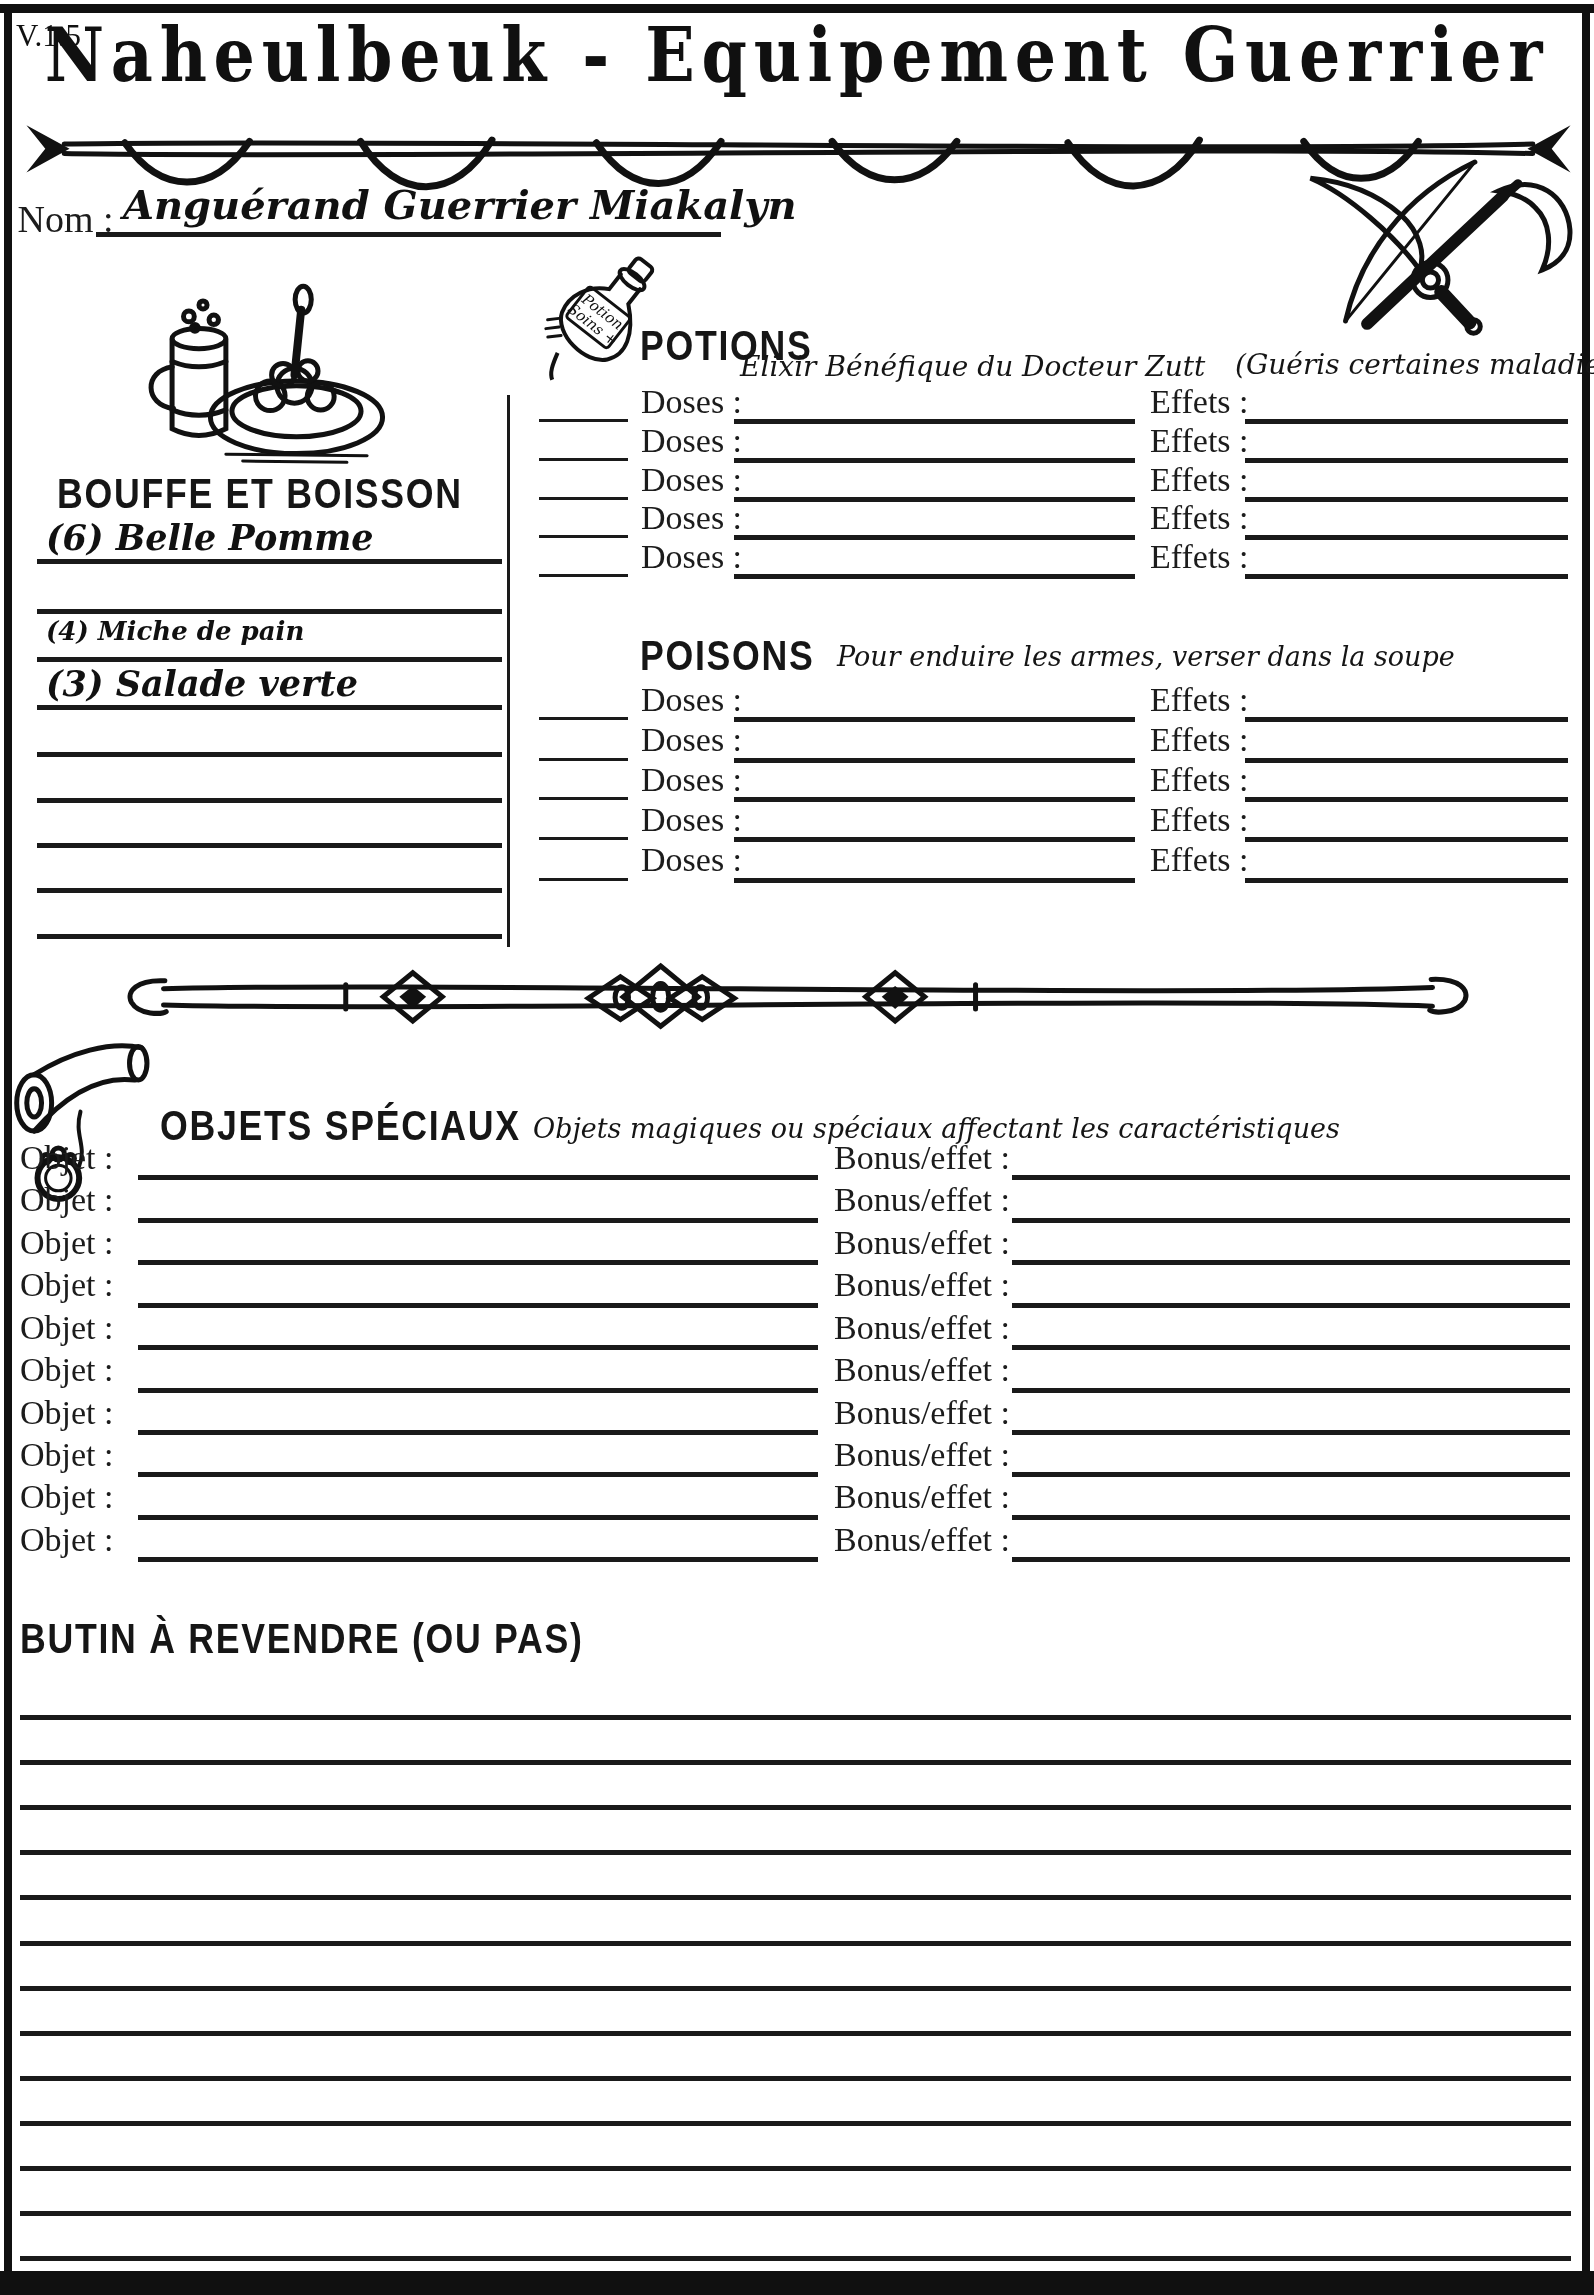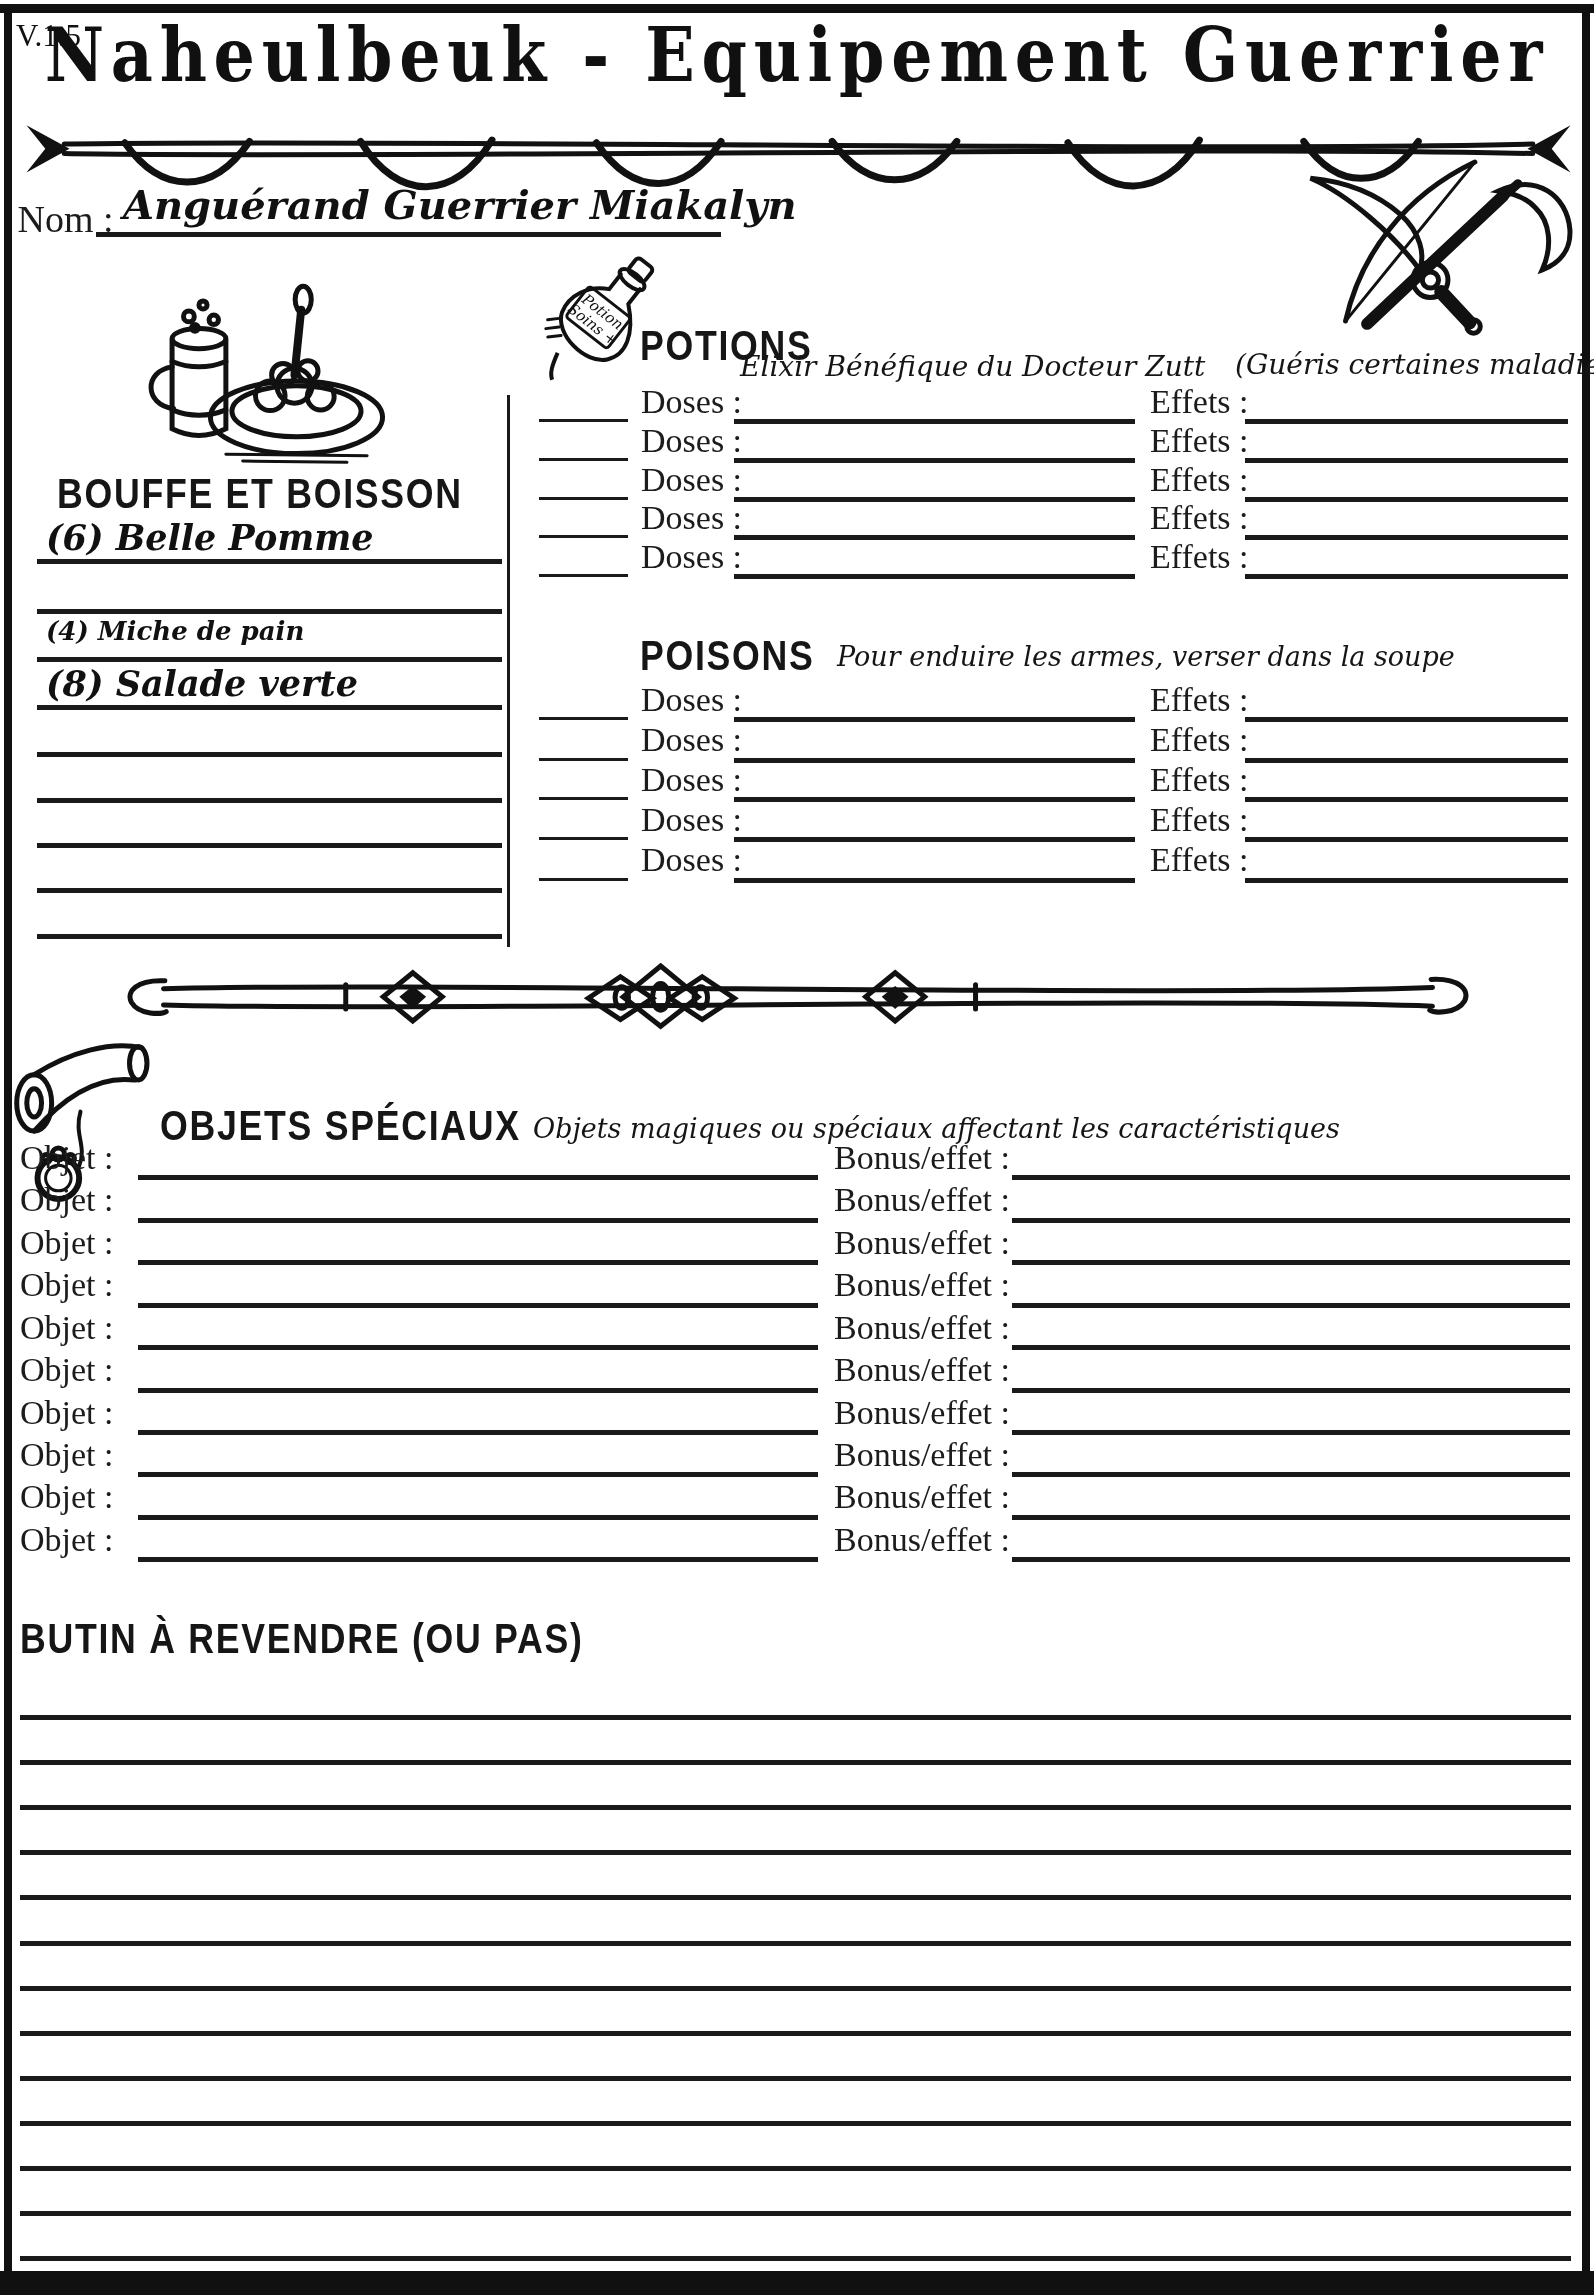--- a/index.html
+++ b/index.html
@@ -86,21 +86,21 @@
         <circle cx="272" cy="166" r="15"></circle>
       <line x1="262" y1="75" x2="252" y2="172" stroke-width="8"></line>
       <ellipse cx="265" cy="60" rx="12" ry="20"></ellipse>
       <path d="M150 290 L 360 292 M175 300 L 330 302" stroke-width="3"></path>
     </g>
   </svg>
 
   <div class="header" style="left:57px;top:470px;">BOUFFE ET BOISSON</div>
   <div class="hand" style="left:46px;top:517px;font-size:35px;">(6) Belle Pomme</div>
   <div class="hand" style="left:46px;top:616px;font-size:26px;">(4) Miche de pain</div>
-  <div class="hand" style="left:46px;top:663px;font-size:35px;">(8) Salade verte</div>
+  <div class="hand" style="left:46px;top:663px;font-size:35px;">(3) Salade verte</div>
   <div class="wline" style="left:37px;top:559px;width:465px;"></div>
   <div class="wline" style="left:37px;top:609px;width:465px;"></div>
   <div class="wline" style="left:37px;top:657px;width:465px;"></div>
   <div class="wline" style="left:37px;top:705px;width:465px;"></div>
   <div class="wline" style="left:37px;top:752px;width:465px;"></div>
   <div class="wline" style="left:37px;top:798px;width:465px;"></div>
   <div class="wline" style="left:37px;top:843px;width:465px;"></div>
   <div class="wline" style="left:37px;top:888px;width:465px;"></div>
   <div class="wline" style="left:37px;top:934px;width:465px;"></div>
 

